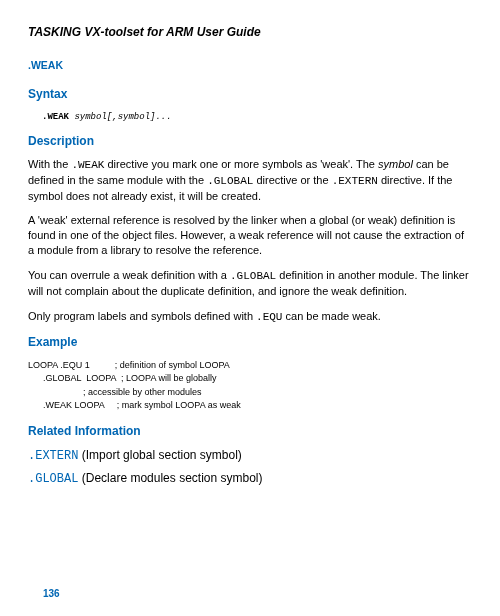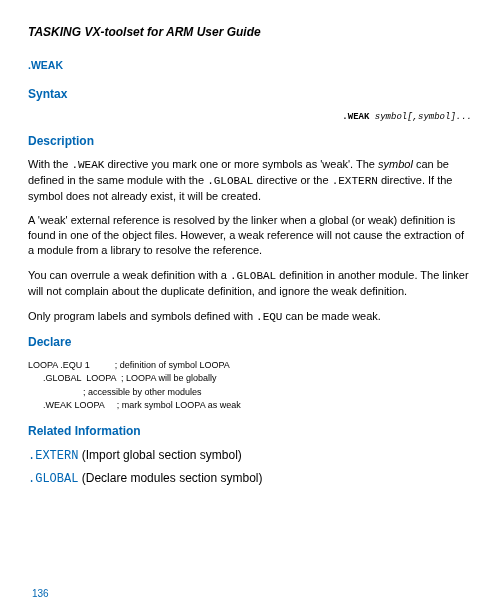--- a/index.html
+++ b/index.html
@@ -31,21 +31,20 @@
       font-weight: bold;
       font-size: 12px;
       margin-bottom: 8px;
       margin-top: 10px;
     }
     .syntax-line {
       font-family: "Courier New", monospace;
       font-size: 9px;
       margin-left: 14px;
       margin-bottom: 8px;
-      text-align: right;
     }
     .syntax-line .kw { font-weight: bold; }
     .syntax-line .it { font-style: italic; }
     .para {
       font-size: 11px;
       margin-bottom: 10px;
     }
     .mono { font-family: "Courier New", monospace; }
     .it { font-style: italic; }
     .example-block {
@@ -59,23 +58,23 @@
       font-size: 12px;
       margin-bottom: 6px;
     }
     .ref-line .kw {
       font-family: "Courier New", monospace;
       color: #0066b3;
     }
     .page-number {
       position: absolute;
       bottom: 16px;
-      left: 32px;
+      left: 43px;
       color: #0066b3;
-      font-weight: normal;
+      font-weight: bold;
       font-size: 10px;
     }
   </style>
 </head>
 <body>
 
 <div class="doc-header">TASKING VX-toolset for ARM User Guide</div>
 
 <div class="section-title">.WEAK</div>
 
@@ -94,21 +93,21 @@
 <p class="para">A 'weak' external reference is resolved by the linker when a global (or weak) definition is found in one of the object files. However, a weak reference will not cause the extraction of a module from a library to resolve the reference.</p>
 
 <p class="para">
   <span>You can overrule a weak definition with a </span><span class="mono">.GLOBAL</span><span> definition in another module. The linker will not complain about the duplicate definition, and ignore the weak definition.</span>
 </p>
 
 <p class="para">
   <span>Only program labels and symbols defined with </span><span class="mono">.EQU</span><span> can be made weak.</span>
 </p>
 
-<div class="sub-heading">Declare</div>
+<div class="sub-heading">Example</div>
 <div class="example-block">LOOPA .EQU 1          ; definition of symbol LOOPA
       .GLOBAL  LOOPA  ; LOOPA will be globally
                       ; accessible by other modules
       .WEAK LOOPA     ; mark symbol LOOPA as weak</div>
 
 <div class="sub-heading">Related Information</div>
 <p class="ref-line">
   <span class="kw">.EXTERN</span><span> (Import global section symbol)</span>
 </p>
 <p class="ref-line">

